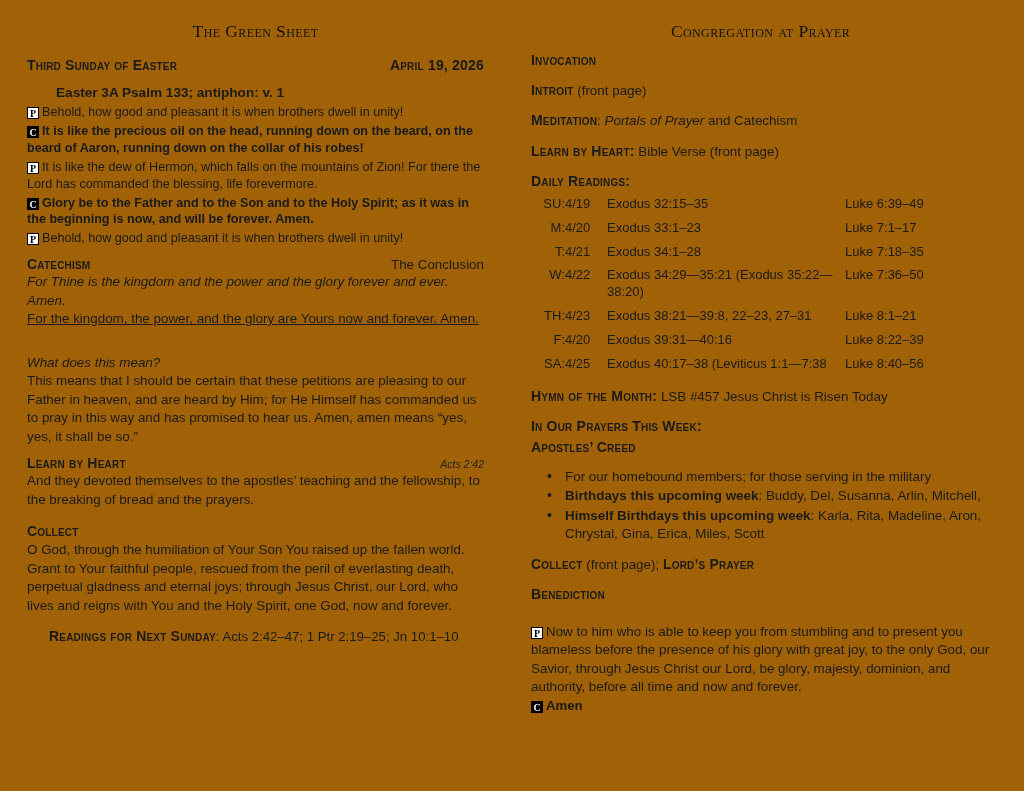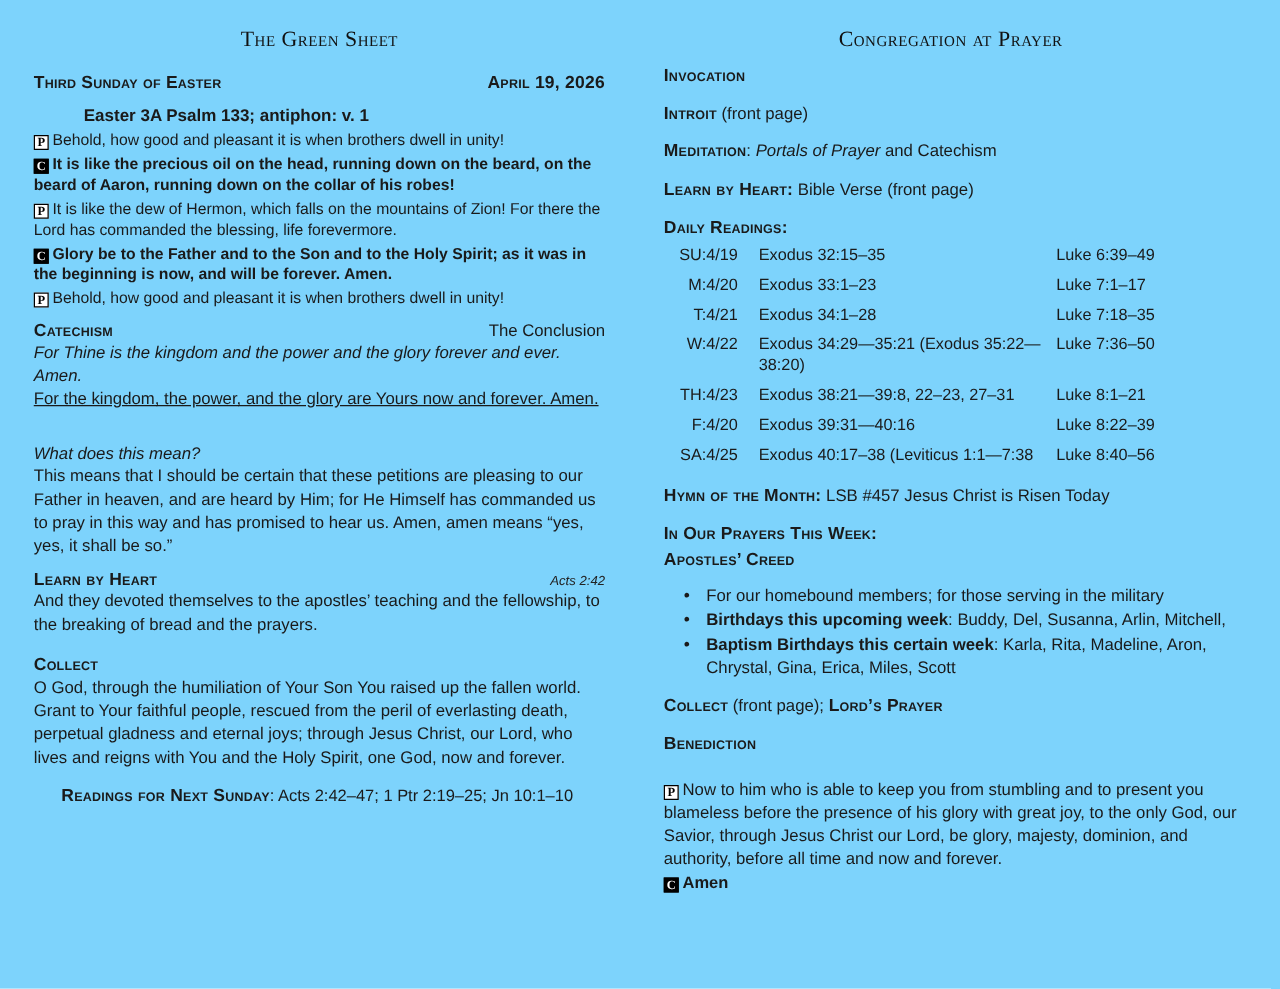--- a/index.html
+++ b/index.html
@@ -12,21 +12,21 @@
     height: 791px;
     font-family: "Liberation Sans", sans-serif;
     color: #1a1a1a;
     -webkit-font-smoothing: antialiased;
   }
   .page {
     position: relative;
     width: 1024px;
     height: 791px;
     overflow: hidden;
-    background: #7dd3fc;
+    background: #a16207;
   }
   .col {
     position: absolute;
     top: 0;
     box-sizing: border-box;
   }
   .col-left  { left: 0;     width: 512px; padding: 22px 28px 0 27px; }
   .col-right { left: 508px; width: 512px; padding: 22px 30px 0 23px; }
 
   
@@ -55,21 +55,21 @@
     align-items: baseline;
     font-size: 13.2px;
     margin: 0 0 12px 0;
     gap: 12px;
   }
   .hdr-row .smallcaps { font-size: 14px; }
 
   .subhead {
     font-weight: bold;
     font-size: 13.6px;
-    margin: 0 0 2px 15px;
+    margin: 0 0 2px 4px;
     line-height: 1.25;
     padding-left: 25px;
   }
 
   .section-head {
     font-size: 14px;
     margin: 13px 0 1px 0;
     line-height: 1.3;
   }
   .section-head-row {
@@ -325,21 +325,21 @@
     </div>
 
     <ul class="prayers">
       <li>
         <span class="bullet">•</span><span>For our homebound members; for those serving in the military</span>
       </li>
       <li>
         <span class="bullet">•</span><b class="tag">Birthdays this upcoming week</b><span>: Buddy, Del, Susanna, Arlin, Mitchell,</span>
       </li>
       <li>
-        <span class="bullet">•</span><b class="tag">Baptism Birthdays this certain week</b><span>: Karla, Rita, Madeline, Aron, Chrystal, Gina, Erica, Miles, Scott</span>
+        <span class="bullet">•</span><b class="tag">Himself Birthdays this upcoming week</b><span>: Karla, Rita, Madeline, Aron, Chrystal, Gina, Erica, Miles, Scott</span>
       </li>
     </ul>
 
     <div class="line">
       <span class="smallcaps">Collect</span><span> (front page); </span><span class="smallcaps">Lord’s Prayer</span>
     </div>
 
     <div class="line" style="margin-bottom:19px">
       <span class="smallcaps">Benediction</span>
     </div>

